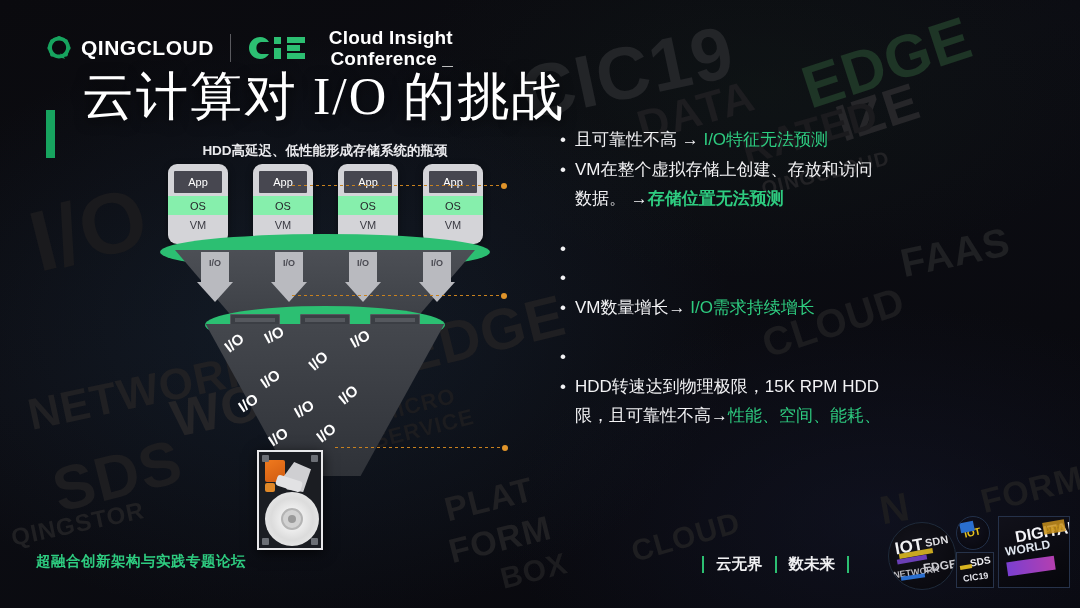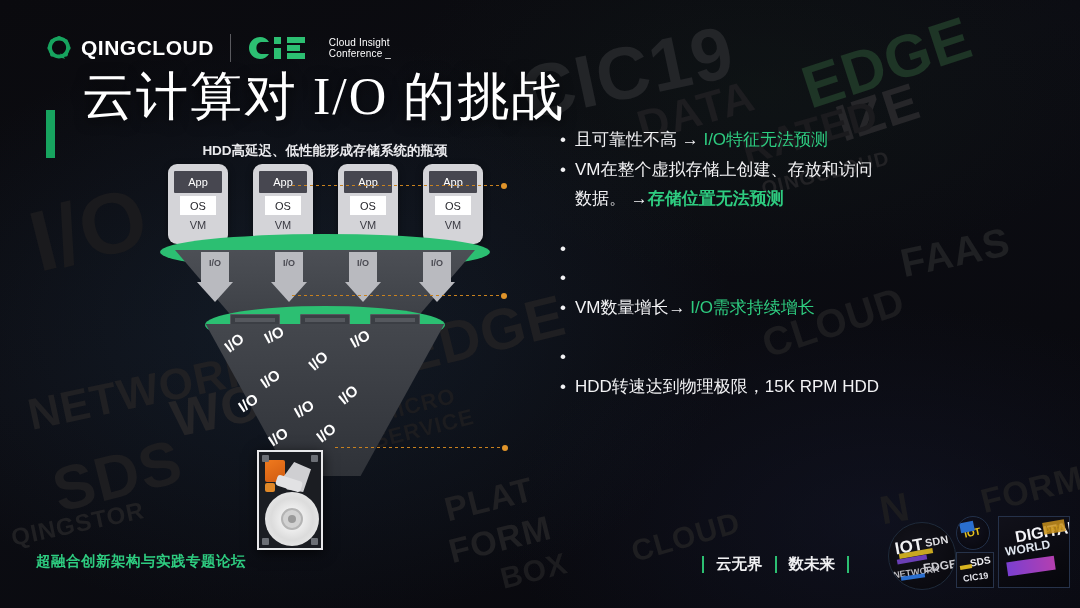--- a/index.html
+++ b/index.html
@@ -20,41 +20,41 @@
   .wm{position:absolute;font-weight:bold;letter-spacing:1px;
       white-space:nowrap;pointer-events:none;user-select:none;}
 
   
   .logo-row{position:absolute;left:46px;top:28px;display:flex;align-items:center;height:40px;}
   .q-mark{width:26px;height:26px;position:relative;margin-right:9px;}
   .wordmark{color:#ffffff;font-size:21px;font-weight:bold;letter-spacing:.5px;
             font-family:"Liberation Sans",sans-serif;}
   .logo-div{width:1px;height:28px;background:#5a5a5f;margin:0 16px;}
   .cic-mark{display:flex;align-items:center;gap:4px;margin-right:10px;}
-  .cic-text{color:#fff;font-size:10px;font-weight:normal;line-height:1.12;letter-spacing:.2px;}
+  .cic-text{color:#fff;font-size:19px;font-weight:bold;line-height:1.12;letter-spacing:.2px;text-align:right;}
 
   
   .title-bar{position:absolute;left:46px;top:110px;width:9px;height:48px;background:#17a45f;}
   .slide-title{position:absolute;left:82px;top:62px;color:#ffffff;
     font-family:"Liberation Serif","DejaVu Serif",serif;
     font-size:52px;font-weight:400;letter-spacing:2px;
     text-shadow:0 2px 14px rgba(0,0,0,.8);}
 
   
   .diagram{position:absolute;left:150px;top:142px;width:350px;height:420px;}
   .diagram-caption{position:absolute;left:0;top:0;width:350px;text-align:center;
     color:#e9e9ec;font-size:13.5px;font-weight:bold;}
   .vm-row{position:absolute;left:18px;top:22px;width:315px;height:88px;display:flex;
     justify-content:space-between;}
   .vm-card{width:60px;height:80px;background:#d4d4d8;border-radius:9px;
     box-shadow:0 2px 6px rgba(0,0,0,.5);display:flex;flex-direction:column;
     align-items:center;padding-top:7px;box-sizing:border-box;}
   .vm-app{width:48px;height:22px;background:#474750;color:#fff;font-size:11px;
     display:flex;align-items:center;justify-content:center;border-radius:1px;}
-  .vm-os{width:36px;height:19px;background:#ffffff;color:#26262b;font-size:11px;
+  .vm-os{width:60px;height:19px;background:#86efac;color:#26262b;font-size:11px;
     display:flex;align-items:center;justify-content:center;margin-top:3px;}
   .vm-vm{color:#3a3a42;font-size:11px;margin-top:4px;}
 
   .ellipse-top{position:absolute;left:10px;top:92px;width:330px;height:36px;
     background:#2cbf72;border-radius:50%;}
   .funnel-top{position:absolute;left:25px;top:108px;width:300px;height:84px;
     background:linear-gradient(180deg,#4c4f55 0%,#3a3d43 100%);
     clip-path:polygon(0% 0%,100% 0%,76% 100%,24% 100%);}
   .io-arrows{position:absolute;left:28px;top:110px;width:296px;height:56px;
     display:flex;justify-content:space-around;}
@@ -327,20 +327,24 @@
         </div>
       </div>
       <div class="bgroup">
         <div class="bullet">
           <span class="dot">•</span>
         </div>
         <div class="bullet">
           <span class="dot">•</span>
           <span><span>HDD转速达到物理极限，15K RPM HDD</span></span>
         </div>
+        <div class="bullet">
+          <span class="dot" style="visibility: hidden;">•</span>
+          <span><span>限，且可靠性不高→</span><span class="g">性能、空间、能耗、</span></span>
+        </div>
       </div>
     </div>
 
   <div class="footer-left">超融合创新架构与实践专题论坛</div>
   <div class="footer-mid">
     <span class="fbar"></span>
     <span>云无界</span>
     <span class="fbar"></span>
     <span>数未来</span>
     <span class="fbar"></span>

